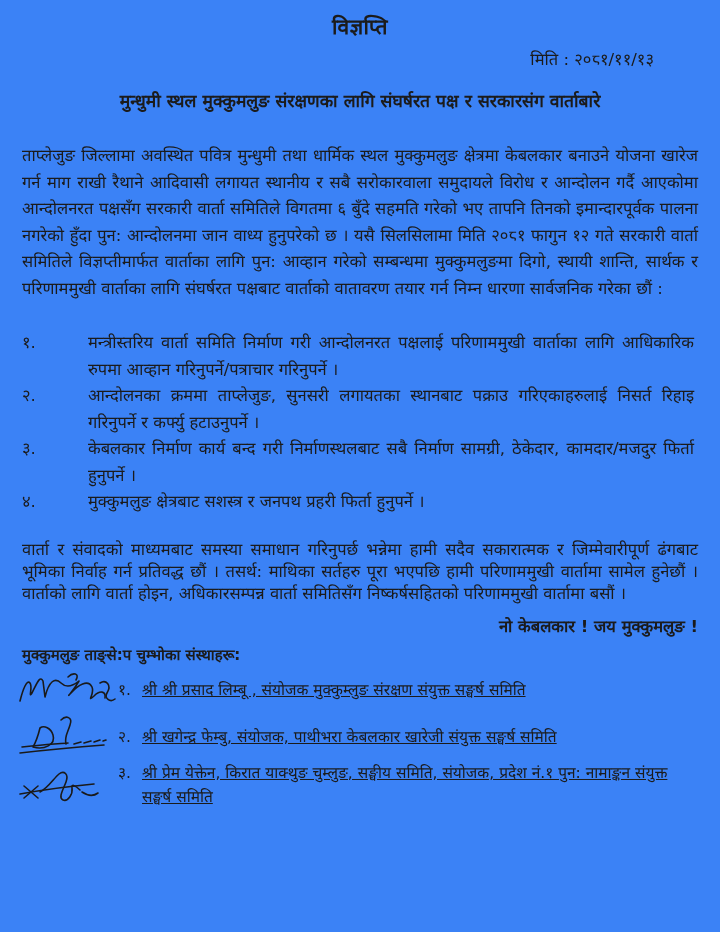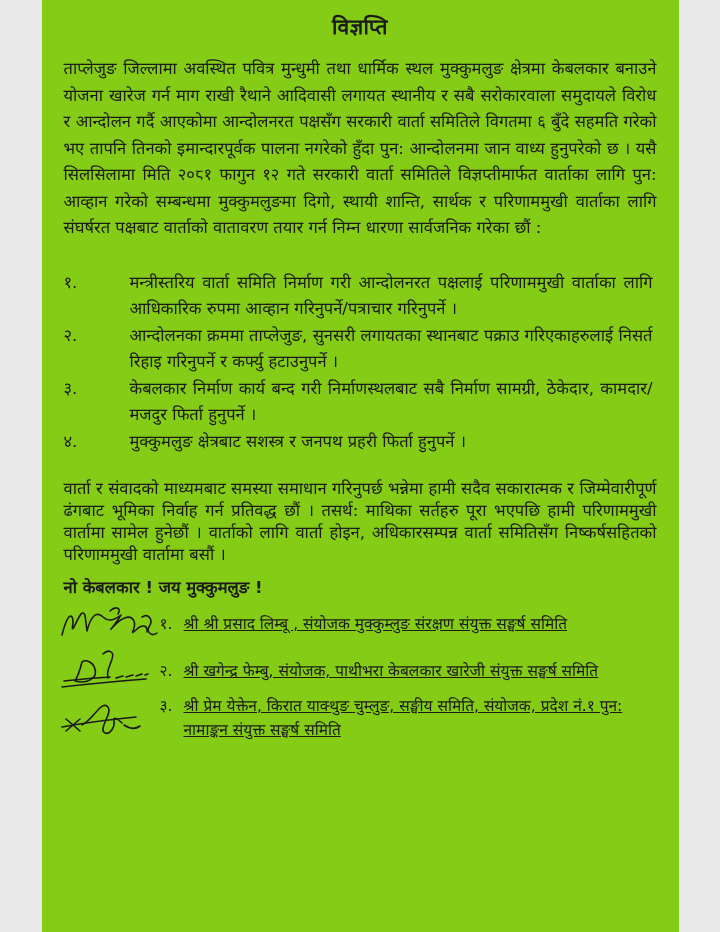--- a/index.html
+++ b/index.html
@@ -3,24 +3,24 @@
 <meta charset="utf-8">
 <style>
   html, body {
     margin: 0;
     padding: 0;
     background: #e8e8e8;
     font-family: "DejaVu Sans", sans-serif;
   }
   .page {
     position: relative;
-    width: 637px;
+    width: 720px;
     height: 932px;
     margin: 0 auto;
-    background: #84cc16;
+    background: #3b82f6;
     color: #1b1b1b;
     box-sizing: border-box;
     padding: 12px 22px 10px 22px;
     overflow: hidden;
   }
   .doc-title {
     text-align: center;
     font-size: 21px;
     font-weight: bold;
     line-height: 30px;
@@ -34,21 +34,21 @@
     padding-right: 44px;
   }
   .doc-heading {
     text-align: center;
     font-size: 17.5px;
     font-weight: bold;
     line-height: 26px;
     margin-top: 16px;
   }
   .intro-paragraph {
-    margin-top: 14px;
+    margin-top: 29px;
     font-size: 16.5px;
     line-height: 26.5px;
     text-align: justify;
   }
   .demands {
     margin-top: 28px;
   }
   .demand {
     display: flex;
     font-size: 16.5px;
@@ -63,21 +63,21 @@
     padding-right: 4px;
     margin-left: 39px;
   }
   .closing-paragraph {
     margin-top: 23px;
     font-size: 16.5px;
     line-height: 22px;
     text-align: justify;
   }
   .slogan {
-    text-align: left;
+    text-align: right;
     font-size: 16.5px;
     font-weight: bold;
     line-height: 25px;
     margin-top: 9px;
   }
   .sig-label {
     font-size: 15px;
     font-weight: bold;
     line-height: 24px;
     margin-top: 4px;
@@ -121,21 +121,23 @@
     stroke-linejoin: round;
   }
 </style>
 </head>
 <body>
 
 <div class="page">
 
   <div class="doc-title">विज्ञप्ति</div>
 
-
+  <div class="date-line">मिति : २०८१/११/१३</div>
+
+  <div class="doc-heading">मुन्धुमी स्थल मुक्कुमलुङ संरक्षणका लागि संघर्षरत पक्ष र सरकारसंग वार्ताबारे</div>
 
   <div class="intro-paragraph">ताप्लेजुङ जिल्लामा अवस्थित पवित्र मुन्धुमी तथा धार्मिक स्थल मुक्कुमलुङ क्षेत्रमा केबलकार बनाउने योजना खारेज गर्न माग राखी रैथाने आदिवासी लगायत स्थानीय र सबै सरोकारवाला समुदायले विरोध र आन्दोलन गर्दै आएकोमा आन्दोलनरत पक्षसँग सरकारी वार्ता समितिले विगतमा ६ बुँदे सहमति गरेको भए तापनि तिनको इमान्दारपूर्वक पालना नगरेको हुँदा पुन: आन्दोलनमा जान वाध्य हुनुपरेको छ । यसै सिलसिलामा मिति २०८१ फागुन १२ गते सरकारी वार्ता समितिले विज्ञप्तीमार्फत वार्ताका लागि पुन: आव्हान गरेको सम्बन्धमा मुक्कुमलुङमा दिगो, स्थायी शान्ति, सार्थक र परिणाममुखी वार्ताका लागि संघर्षरत पक्षबाट वार्ताको वातावरण तयार गर्न निम्न धारणा सार्वजनिक गरेका छौं :</div>
 
   <div class="demands">
     <div class="demand">
       <span class="demand-num">१.</span>
       <span class="demand-text">मन्त्रीस्तरिय वार्ता समिति निर्माण गरी आन्दोलनरत पक्षलाई परिणाममुखी वार्ताका लागि आधिकारिक रुपमा आव्हान गरिनुपर्ने/पत्राचार गरिनुपर्ने ।</span>
     </div>
     <div class="demand">
       <span class="demand-num">२.</span>
@@ -148,20 +150,21 @@
     <div class="demand">
       <span class="demand-num">४.</span>
       <span class="demand-text">मुक्कुमलुङ क्षेत्रबाट सशस्त्र र जनपथ प्रहरी फिर्ता हुनुपर्ने ।</span>
     </div>
   </div>
 
   <div class="closing-paragraph">वार्ता र संवादको माध्यमबाट समस्या समाधान गरिनुपर्छ भन्नेमा हामी सदैव सकारात्मक र जिम्मेवारीपूर्ण ढंगबाट भूमिका निर्वाह गर्न प्रतिवद्ध छौं । तसर्थ: माथिका सर्तहरु पूरा भएपछि हामी परिणाममुखी वार्तामा सामेल हुनेछौं । वार्ताको लागि वार्ता होइन, अधिकारसम्पन्न वार्ता समितिसँग निष्कर्षसहितको परिणाममुखी वार्तामा बसौं ।</div>
 
   <div class="slogan">नो केबलकार ! जय मुक्कुमलुङ !</div>
 
+  <div class="sig-label">मुक्कुमलुङ ताङ्से:प चुम्भोका संस्थाहरू:</div>
 
   <div>
 
     <div class="sig-row">
       <span class="sig-art">
         <svg width="108" height="46" viewBox="0 0 108 46">
           <path class="ink" d="M4 34 C7 22, 11 12, 14 16 C17 20, 12 32, 16 26 C21 16, 24 8, 27 14 L29 30 C33 14, 39 10, 45 16 C51 22, 58 18, 63 14 C56 26, 49 32, 55 26 C62 18, 72 12, 76 20 C79 27, 70 36, 78 29 C84 23, 90 24, 89 31"></path>
           <path class="ink" d="M52 10 C57 5, 64 6, 60 13"></path>
           <path class="ink" d="M84 16 C90 12, 96 18, 91 26 C88 31, 94 36, 99 32"></path>
         </svg>

